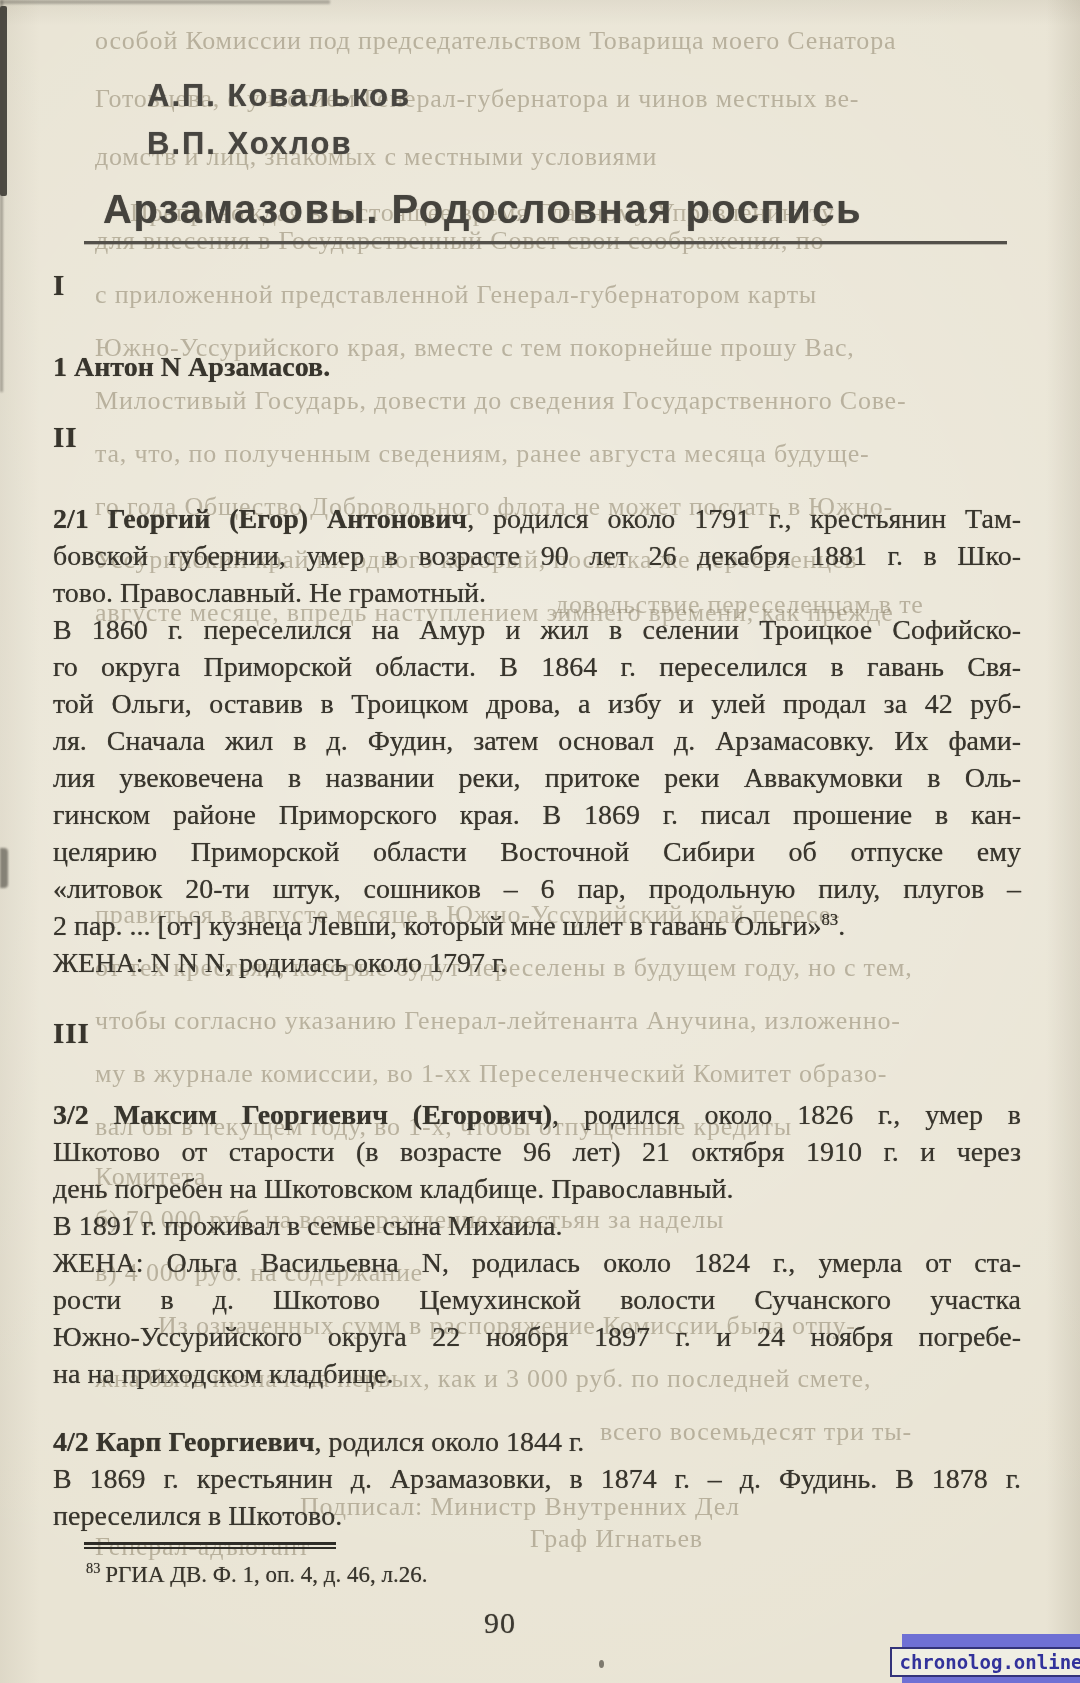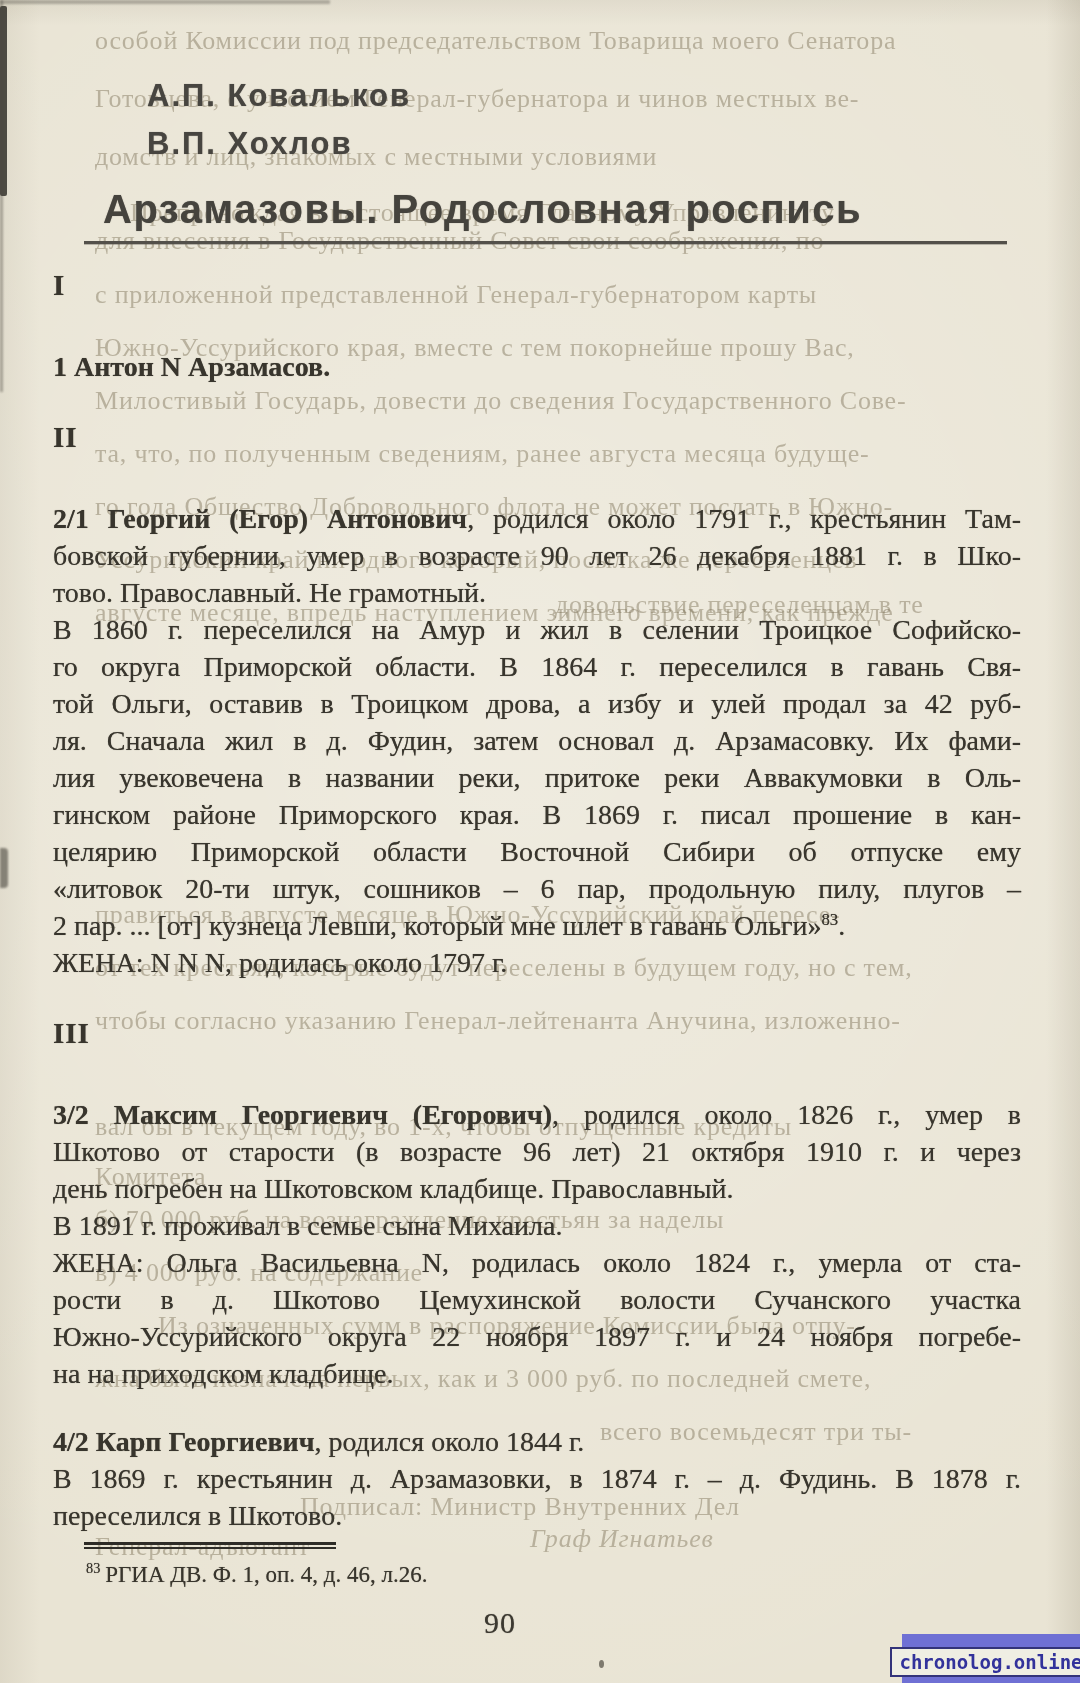--- a/index.html
+++ b/index.html
@@ -107,30 +107,31 @@
       <div class="bleed-line" style="left: 95px; top: 333px;">Южно-Уссурийского края, вместе с тем покорнейше прошу Вас,</div>
       <div class="bleed-line" style="left: 95px; top: 386px;">Милостивый Государь, довести до сведения Государственного Сове-</div>
       <div class="bleed-line" style="left: 95px; top: 439px;">та, что, по полученным сведениям, ранее августа месяца будуще-</div>
       <div class="bleed-line" style="left: 95px; top: 492px;">го года Общество Добровольного флота не может послать в Южно-</div>
       <div class="bleed-line" style="left: 95px; top: 545px;">Уссурийский край ни одного который, посылка же переселенцев</div>
       <div class="bleed-line" style="left: 95px; top: 598px;">августе месяце, впредь наступлением зимнего времени, как прежде</div>
       <div class="bleed-line" style="left: 555px; top: 590px;">довольствие переселенцам в те</div>
       <div class="bleed-line" style="left: 95px; top: 900px;">правиться в августе месяце в Южно-Уссурийский край пересе-</div>
       <div class="bleed-line" style="left: 95px; top: 953px;">от тех крестьян, которые будут переселены в будущем году, но с тем,</div>
       <div class="bleed-line" style="left: 95px; top: 1006px;">чтобы согласно указанию Генерал-лейтенанта Анучина, изложенно-</div>
+      <div class="bleed-line" style="left: 95px; top: 1059px;">му в журнале комиссии, во 1-хх Переселенческий Комитет образо-</div>
       <div class="bleed-line" style="left: 95px; top: 1112px;">вал бы в текущем году, во 1-х, чтобы отпущенные кредиты</div>
       <div class="bleed-line" style="left: 95px; top: 1162px;">Комитета</div>
       <div class="bleed-line" style="left: 95px; top: 1205px;">б) 70 000 руб. на вознаграждение крестьян за наделы</div>
       <div class="bleed-line" style="left: 95px; top: 1258px;">в) 4 000 руб. на содержание</div>
       <div class="bleed-line" style="left: 130px; top: 1311px; margin-left: 28px;">Из означенных сумм в распоряжение Комиссии была отпу-</div>
       <div class="bleed-line" style="left: 95px; top: 1364px;">жна быть назначена первых, как и 3 000 руб. по последней смете,</div>
       <div class="bleed-line" style="left: 600px; top: 1417px;">всего восемьдесят три ты-</div>
       <div class="bleed-line" style="left: 300px; top: 1492px;">Подписал: Министр Внутренних Дел</div>
       <div class="bleed-line" style="left: 95px; top: 1532px;">Генерал-адъютант</div>
-      <div class="bleed-line" style="left: 530px; top: 1524px; font-style: italic;">Граф Игнатьев</div>
+      <div class="bleed-line" style="left: 530px; top: 1524px;">Граф Игнатьев</div>
     </div>
 
   <div class="authors">
     <div>А.П. Ковальков</div>
     <div>В.П. Хохлов</div>
   </div>
 
   <div class="title">Арзамазовы. Родословная роспись</div>
   <div class="title-rule"></div>
 

